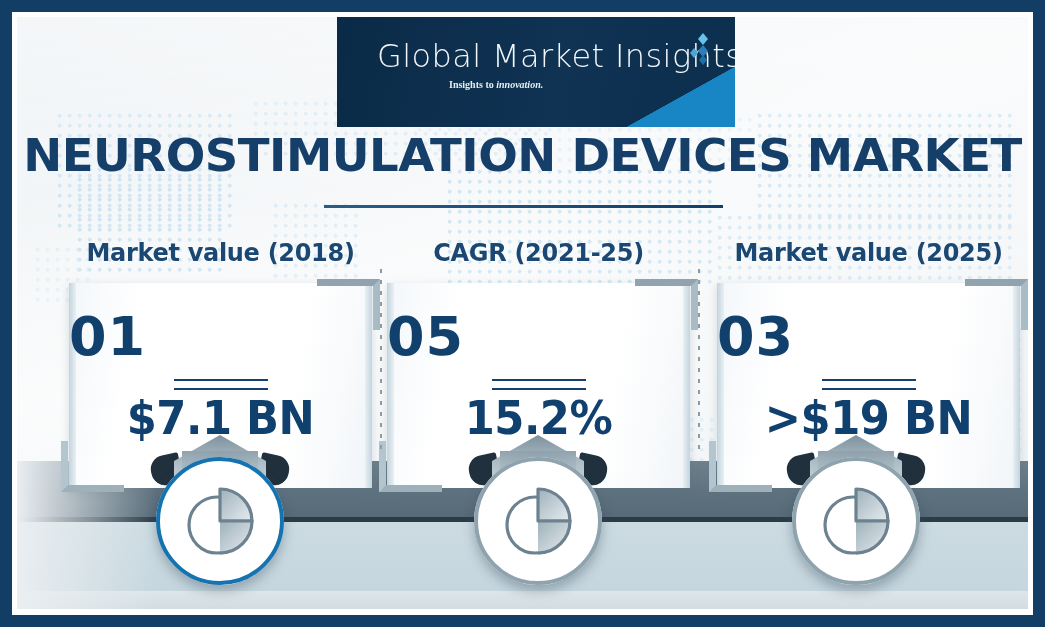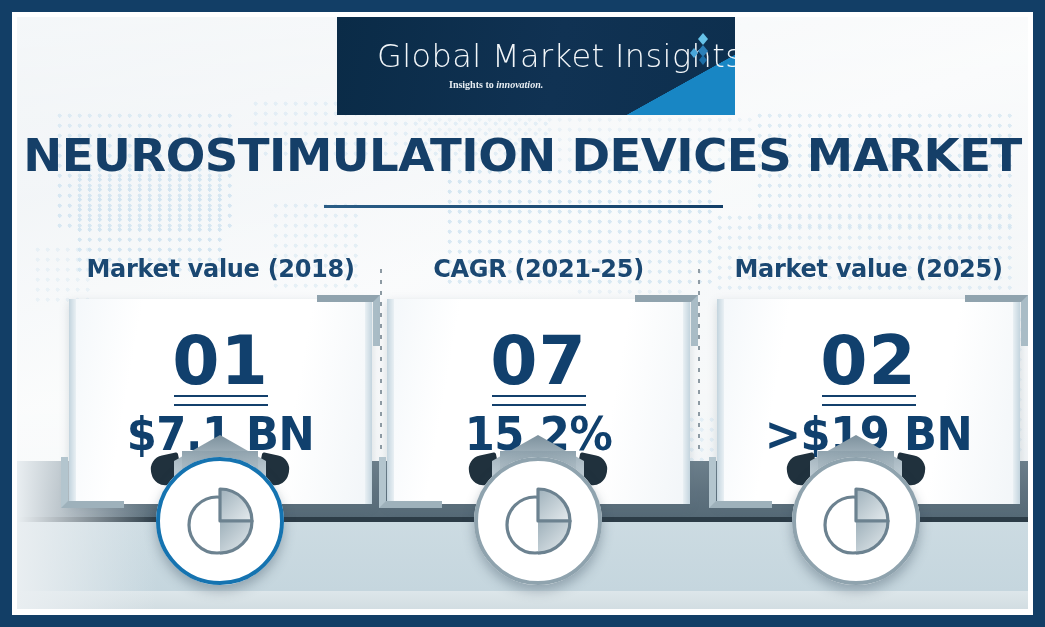--- a/index.html
+++ b/index.html
@@ -37,21 +37,21 @@
     background-size:10px 10px;
   }
   .veil{
     position:absolute;left:0;top:0;right:0;bottom:0;
     background:linear-gradient(178deg,rgba(255,255,255,.55) 0%,rgba(255,255,255,.25) 30%,rgba(255,255,255,.45) 62%,rgba(255,255,255,.1) 100%);
     pointer-events:none;
   }
 
   
   .logo-bar{
-    position:absolute;left:320px;top:0;width:398px;height:98px;
+    position:absolute;left:320px;top:0;width:398px;height:110px;
     background:linear-gradient(100deg,#0a2b47 0%,#103253 55%,#0d2f4e 100%);
     overflow:hidden;
   }
   .logo-corner{
     position:absolute;right:0;bottom:0;width:108px;height:60px;
     background:linear-gradient(to bottom right,rgba(0,0,0,0) 49.5%,#1886c4 50%);
   }
   .logo-text{
     position:absolute;left:40px;top:20px;
     color:#f2f6f9;font-size:32px;letter-spacing:.4px;
@@ -77,21 +77,21 @@
     white-space:nowrap;
   }
   .title-rule{
     position:absolute;left:50%;top:188px;width:399px;height:3px;
     margin-left:-199px;
     background:linear-gradient(to right,#2a5d86,#133f68);
   }
 
   
   .cards{position:absolute;left:0;top:0;width:100%;height:100%;}
-  .col{position:absolute;top:222px;width:303px;margin-top:16px;}
+  .col{position:absolute;top:222px;width:303px;}
   .col-1{left:52px;}
   .col-2{left:370px;}
   .col-3{left:688px;padding-left:12px;}
 
   .col-label{
     text-align:center;color:#1b4872;
     font-size:24px;font-weight:700;
     font-family:"DejaVu Sans", sans-serif;
     letter-spacing:-0.3px;white-space:nowrap;
     text-shadow:0 1px 1px rgba(255,255,255,.85);
@@ -110,22 +110,22 @@
     position:absolute;right:0;top:0;width:7px;height:100%;
     background:linear-gradient(to left,#c3d4de,#e9f0f4);
   }
   .brk{position:absolute;}
   .brk-tr{right:-8px;top:-4px;width:56px;height:44px;
     border-top:7px solid #90a3ae;border-right:7px solid #a9bcc6;}
   .brk-bl{left:-8px;bottom:-4px;width:56px;height:44px;
     border-bottom:7px solid #9eb1bb;border-left:7px solid #b3c5ce;}
 
   .card-num{
-    position:absolute;left:0;right:0;top:22px;text-align:center;
-    color:#11406d;font-size:68px;font-weight:700;
+    position:absolute;left:0;right:0;top:22px;text-align:left;
+    color:#11406d;font-size:54px;font-weight:700;
     font-family:"DejaVu Sans", sans-serif;letter-spacing:1px;
   }
   .card-div{
     position:absolute;left:50%;top:96px;width:94px;margin-left:-47px;
     height:7px;
     border-top:2.5px solid #13406c;border-bottom:2.5px solid #13406c;
   }
   .card-val{
     position:absolute;left:0;right:0;top:108px;text-align:center;
     color:#10406d;font-size:46px;font-weight:700;
@@ -261,34 +261,34 @@
           </div>
         </div>
 
         <div class="col col-2">
           <div class="col-label">CAGR (2021-25)</div>
           <div class="card">
             <div class="card-edge-l"></div>
             <div class="card-edge-r"></div>
             <div class="brk brk-tr"></div>
             <div class="brk brk-bl"></div>
-            <div class="card-num">07</div>
+            <div class="card-num">05</div>
             <div class="card-div"></div>
             <div class="card-val">15.2%</div>
           </div>
         </div>
 
         <div class="col col-3">
           <div class="col-label">Market value (2025)</div>
           <div class="card">
             <div class="card-edge-l"></div>
             <div class="card-edge-r"></div>
             <div class="brk brk-tr"></div>
             <div class="brk brk-bl"></div>
-            <div class="card-num">02</div>
+            <div class="card-num">03</div>
             <div class="card-div"></div>
             <div class="card-val">&gt;$19 BN</div>
           </div>
         </div>
       </div>
 
       <div class="vsep vsep-1"></div>
       <div class="vsep vsep-2"></div>
 
       <div class="circle-wrap cw-1">

